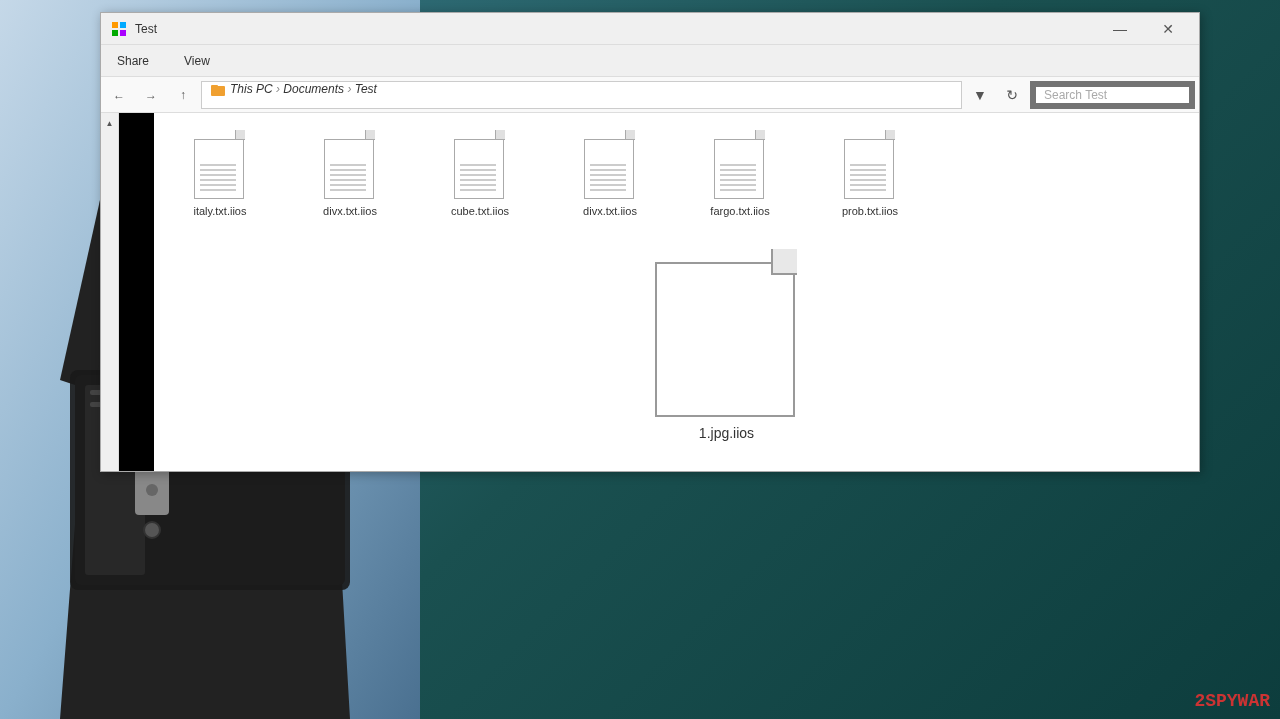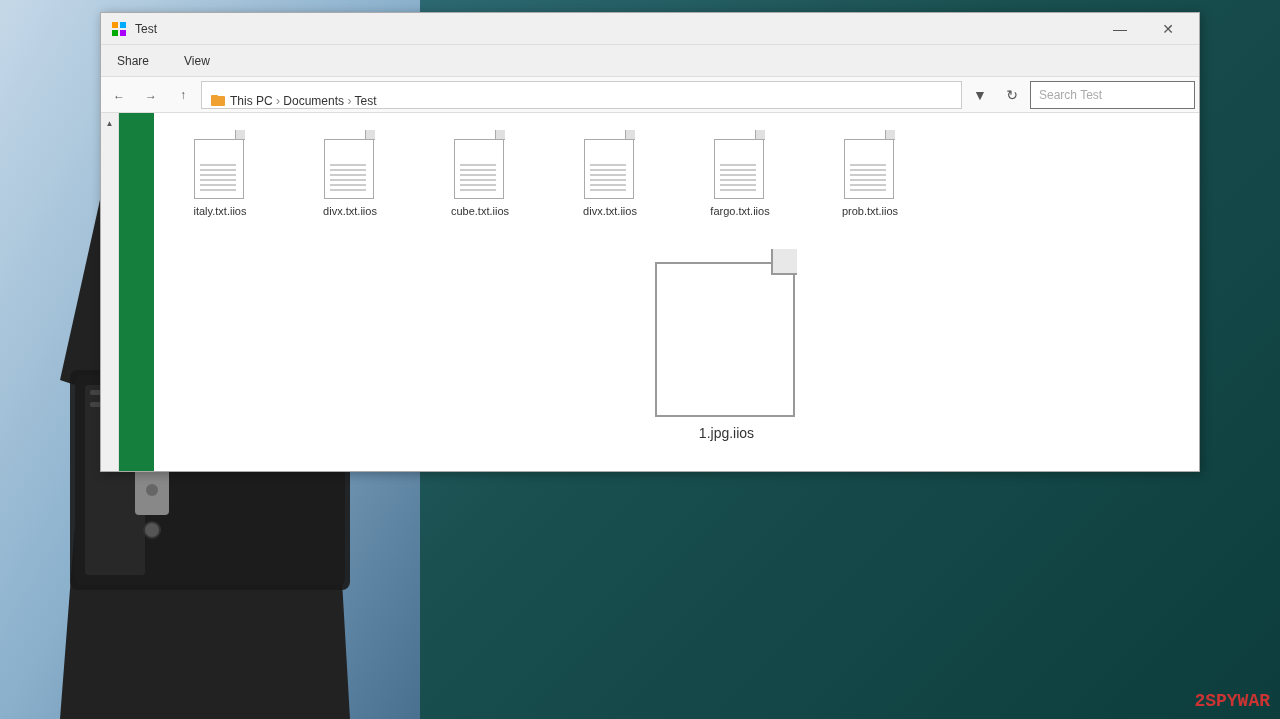--- a/index.html
+++ b/index.html
@@ -44,21 +44,21 @@
       font-family: Liberation Mono, monospace;
     }
 
     
     .explorer-window {
       position: absolute;
       top: 12px;
       left: 100px;
       width: 1100px;
       height: 460px;
-      background: #15803d;
+      background: #000000;
       border: 1px solid #aaa;
       box-shadow: 2px 2px 10px rgba(0,0,0,0.3);
       z-index: 5;
       display: flex;
       flex-direction: column;
     }
 
     
     .title-bar {
       height: 32px;
@@ -139,29 +139,30 @@
       cursor: pointer;
       background: transparent;
       border: none;
     }
     .address-path {
       flex: 1;
       height: 28px;
       border: 1px solid #ccc;
       background: white;
       display: flex;
-      align-items: flex-end;
+      align-items: flex-start;
       padding: 0 8px;
       font-size: 12px;
       color: #333;
+      font-style: italic;
     }
     .search-box {
       width: 165px;
       height: 28px;
-      border: 1px solid #737373;
+      border: 6px solid #737373;
       background: white;
       display: flex;
       align-items: center;
       padding: 0 8px;
       font-size: 12px;
       color: #999;
     }
     .refresh-btn {
       width: 28px;
       height: 28px;

